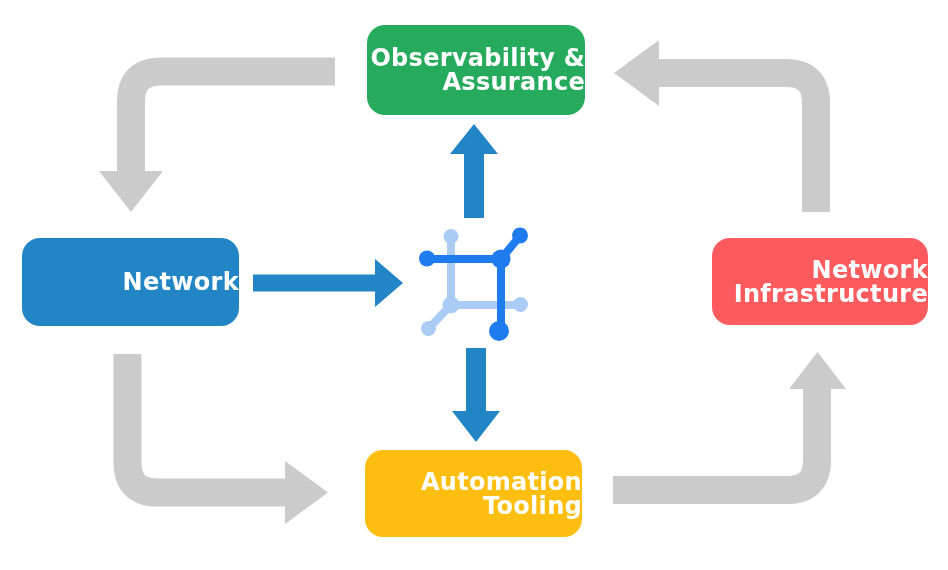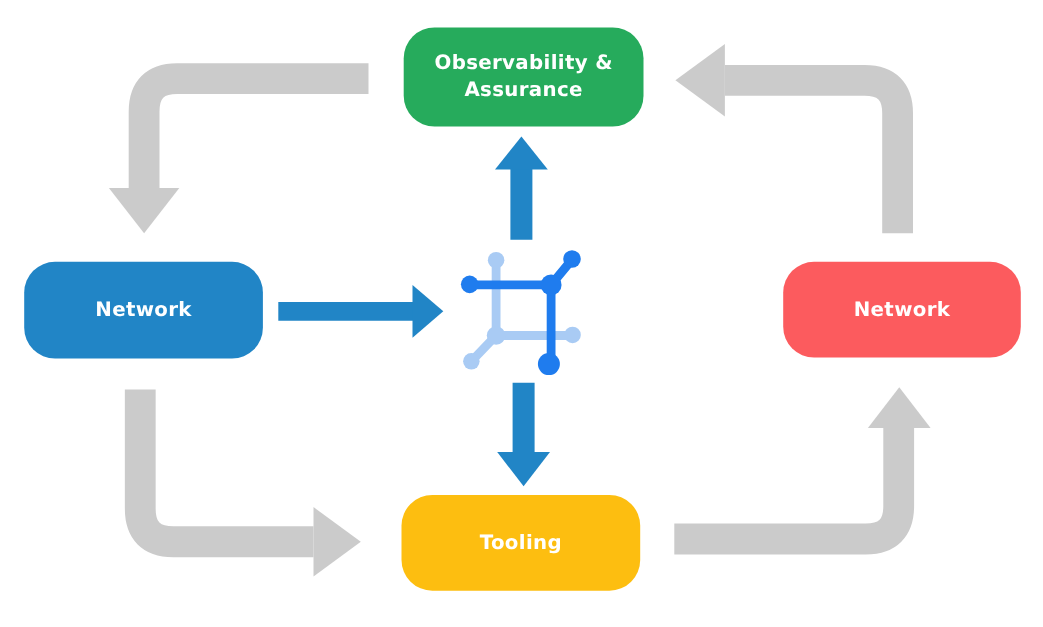--- a/index.html
+++ b/index.html
@@ -17,28 +17,28 @@
   }
   .arrow-layer {
     position: absolute;
     left: 0;
     top: 0;
     width: 948px;
     height: 570px;
   }
   .node {
     position: absolute;
-    border-radius: 28px;
+    border-radius: 18px;
     display: flex;
     flex-direction: column;
-    align-items: center;
+    align-items: flex-end;
     justify-content: center;
     color: #FFFFFF;
     font-weight: bold;
-    font-size: 18px;
+    font-size: 24px;
     line-height: 24px;
     letter-spacing: 0.3px;
     text-align: center;
   }
   #node-observability { left: 367px; top: 25px;  width: 218px; height: 90px; }
   #node-operations    { left: 22px;  top: 238px; width: 217px; height: 88px; }
   #node-infrastructure{ left: 712px; top: 238px; width: 216px; height: 87px; }
   #node-tooling       { left: 365px; top: 450px; width: 217px; height: 87px; }
 </style>
 </head>
@@ -111,19 +111,21 @@
     <span>Observability &amp;</span>
     <span>Assurance</span>
   </div>
 
   <div class="node" id="node-operations" style="background-color: rgb(33, 133, 198); color: rgb(255, 255, 255);">
     <span>Network</span>
   </div>
 
   <div class="node" id="node-infrastructure" style="background-color: rgb(252, 91, 94); color: rgb(255, 255, 255);">
     <span>Network</span>
+    <span>Infrastructure</span>
   </div>
 
   <div class="node" id="node-tooling" style="background-color: rgb(253, 190, 16); color: rgb(255, 255, 255);">
+    <span>Automation</span>
     <span>Tooling</span>
   </div>
 
 </div>
 
 </body></html>

